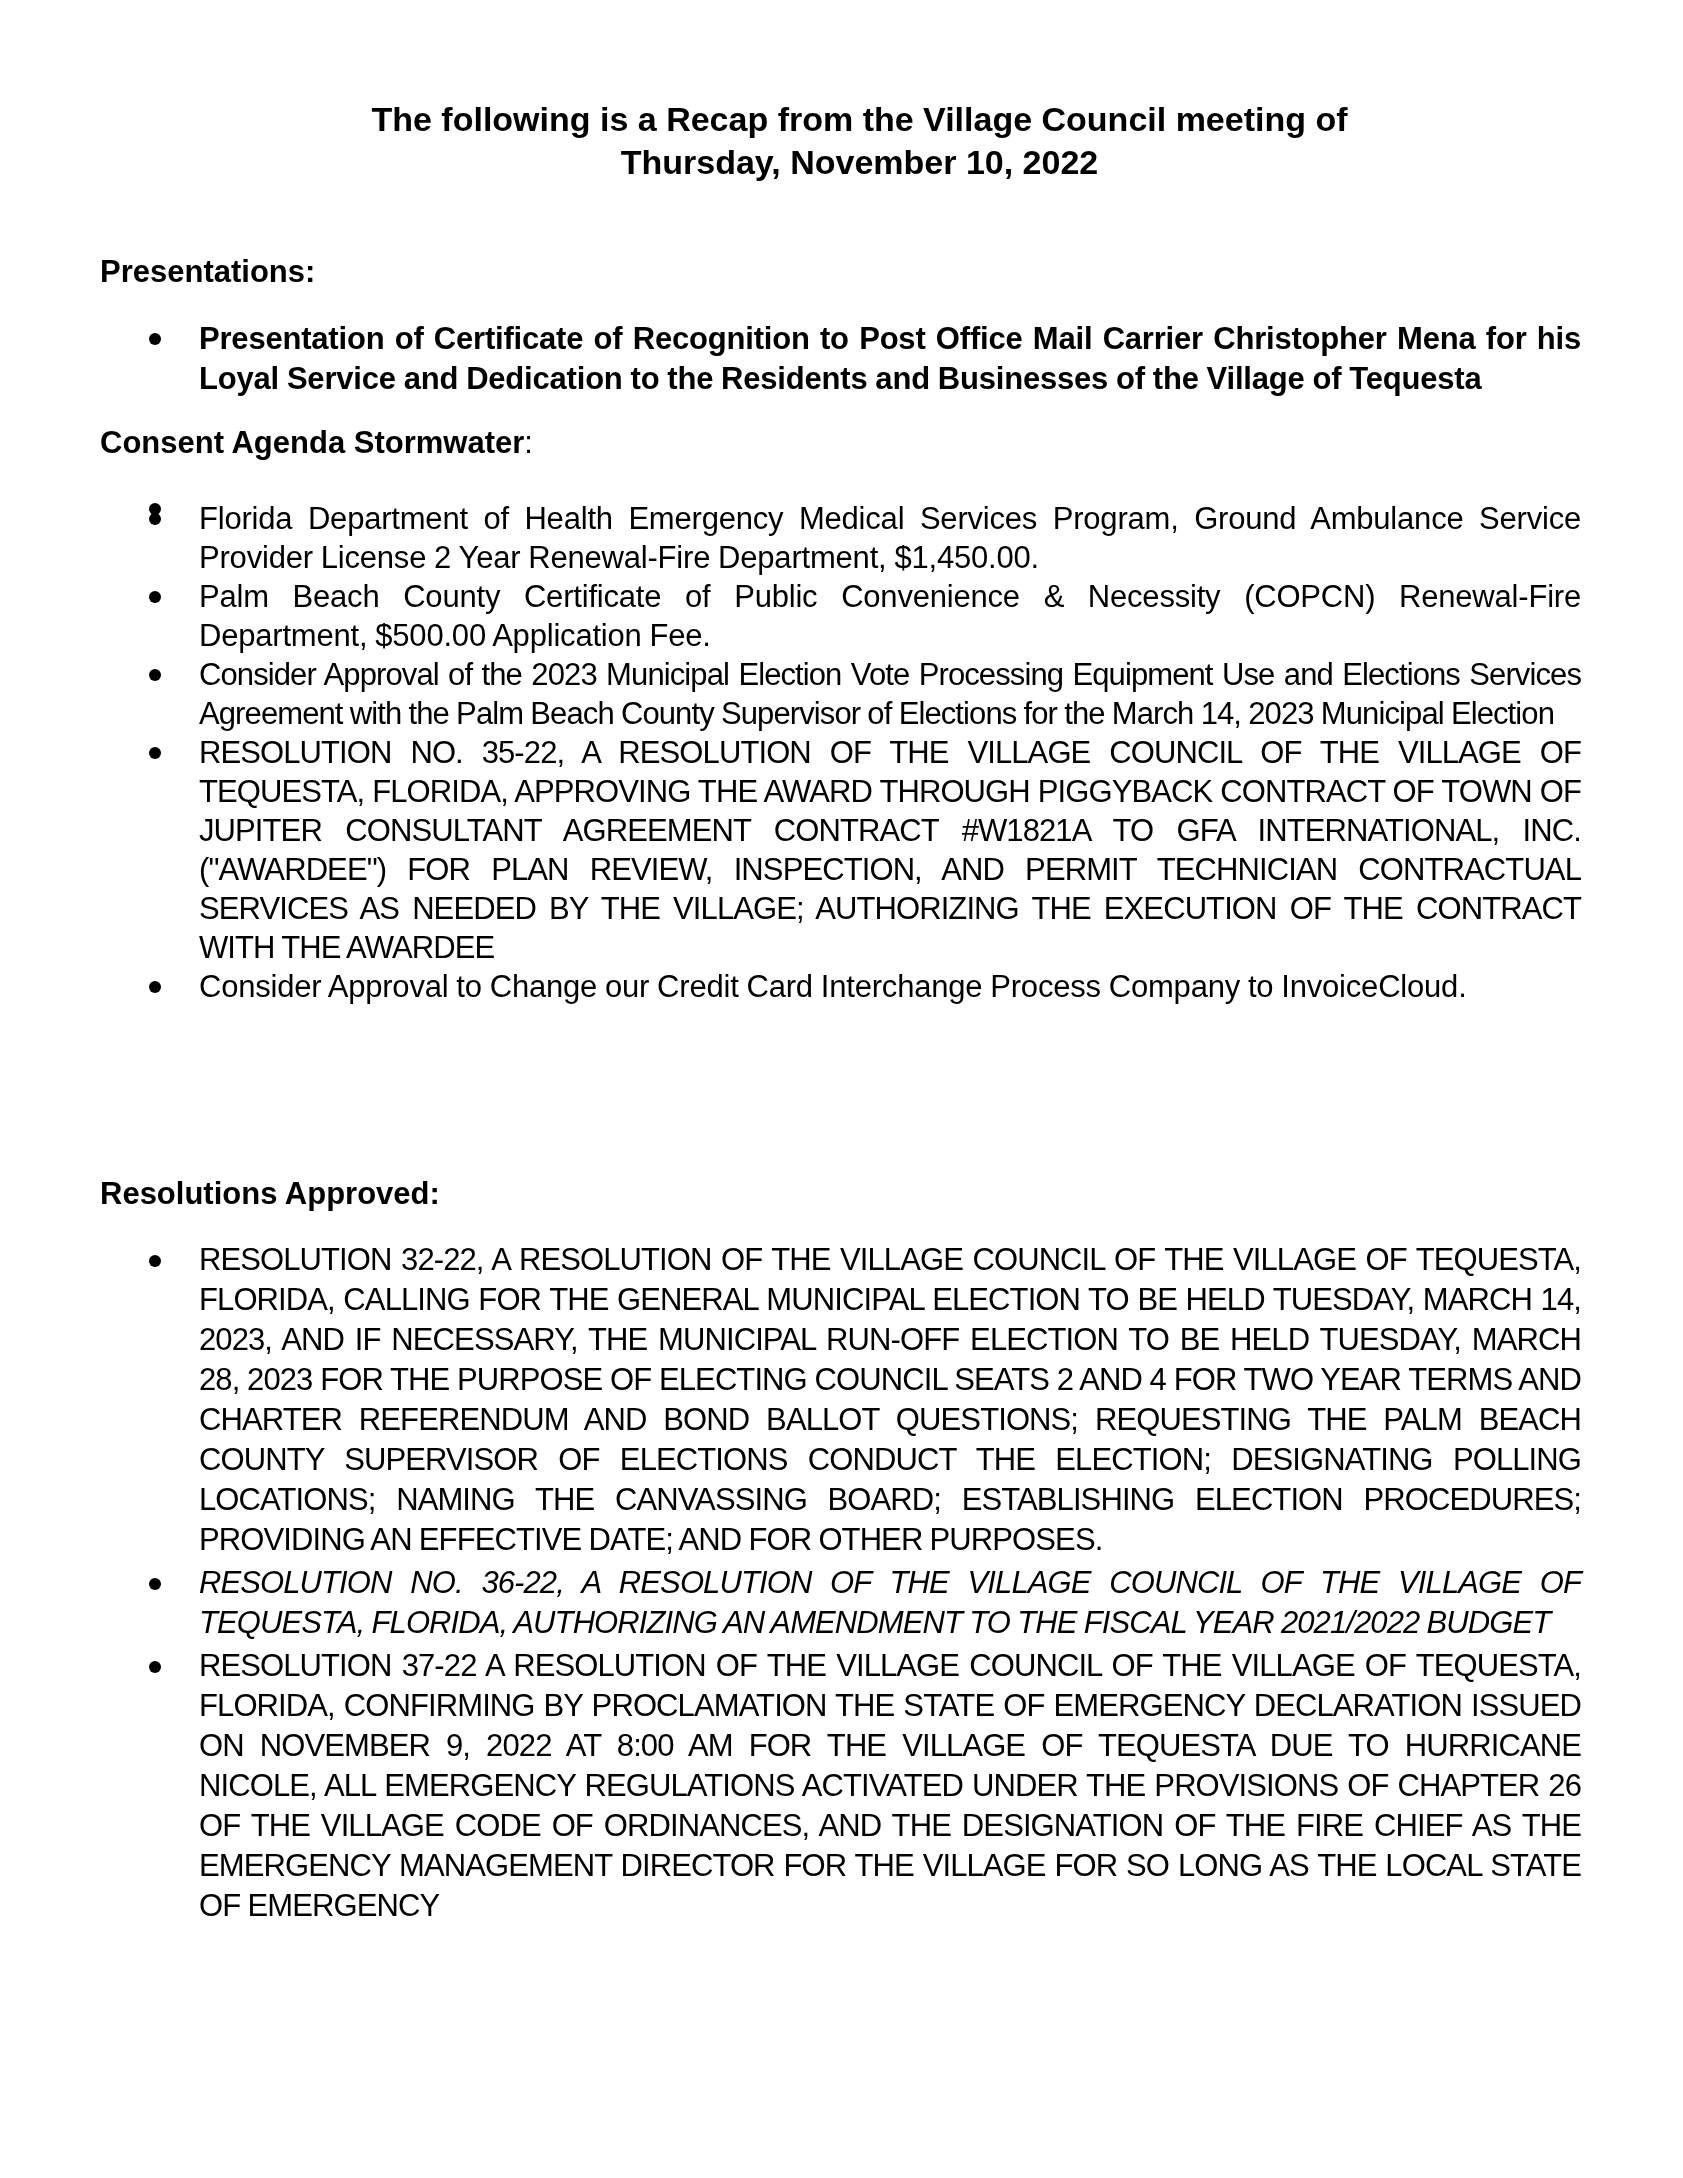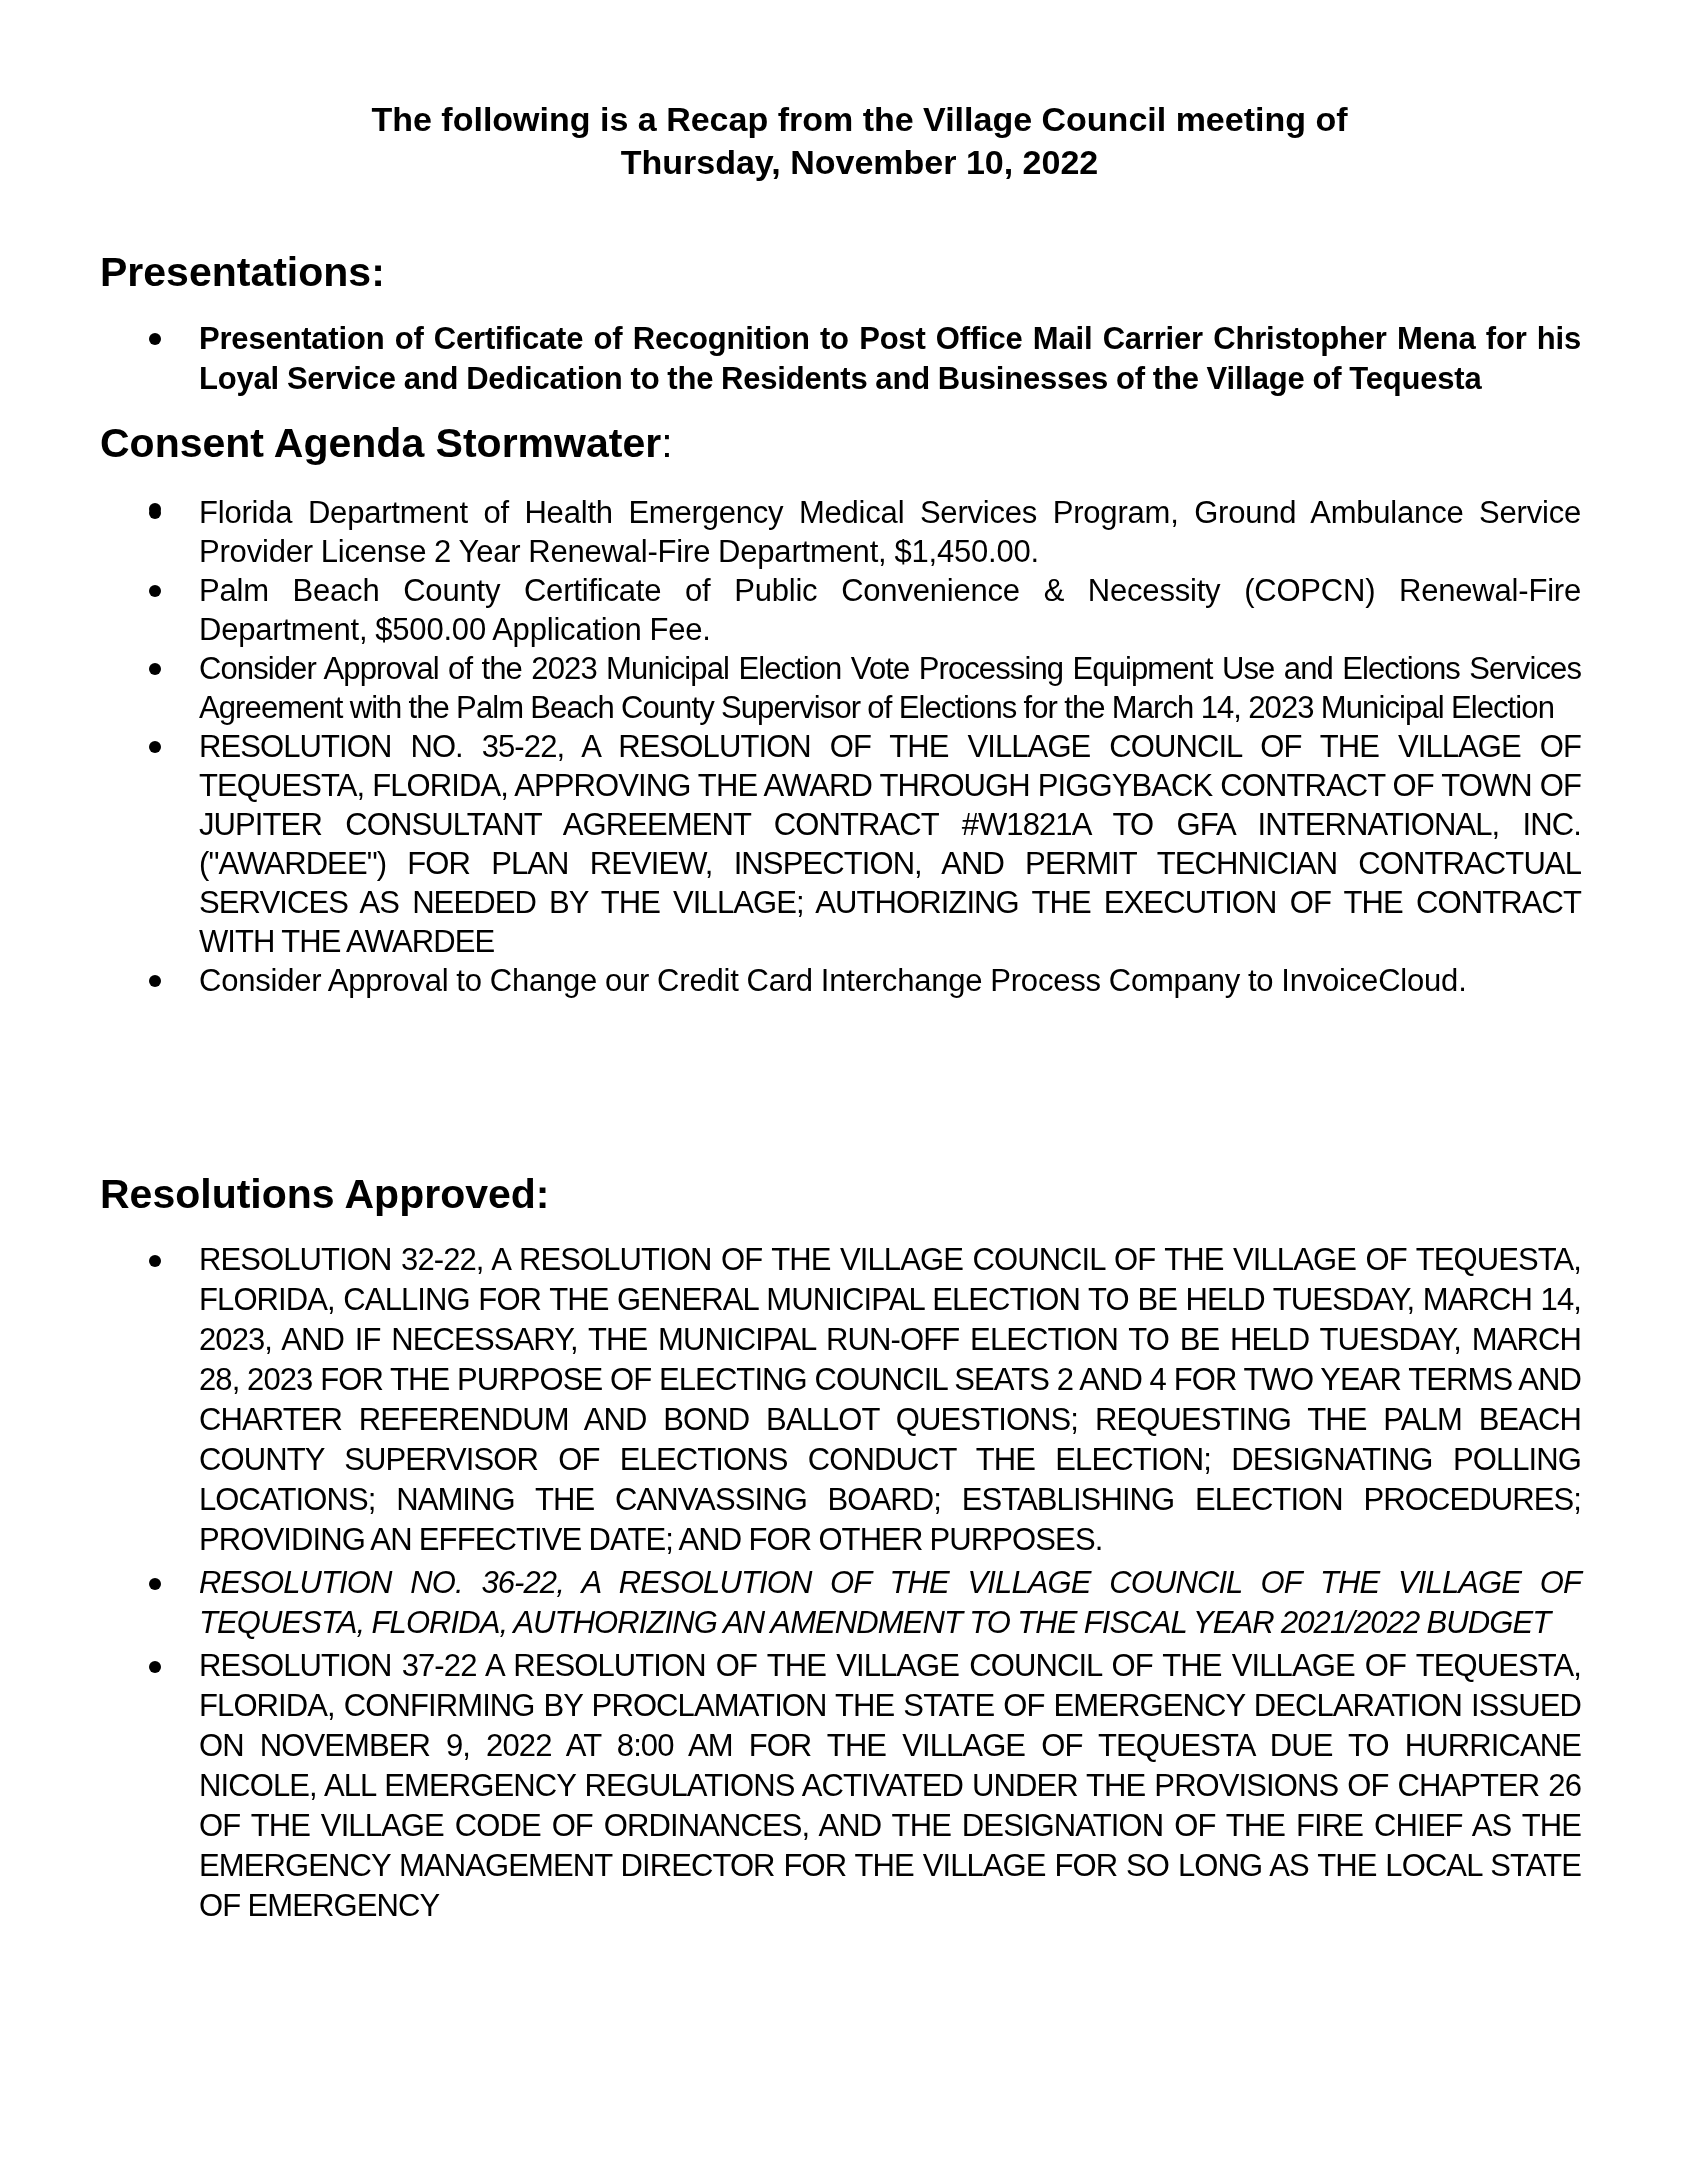--- a/index.html
+++ b/index.html
@@ -5,21 +5,21 @@
   html, body { margin: 0; padding: 0; background: #ffffff; }
   body {
     width: 1683px; height: 2178px; position: relative; overflow: hidden;
     font-family: "Liberation Sans", sans-serif; color: #000000;
   }
   .title {
     position: absolute; left: 0; width: 1683px; top: 98px;
     text-align: center; font-weight: bold; font-size: 34px; line-height: 43px; margin-left: 18px;
   }
   .heading {
-    position: absolute; left: 100px; font-weight: bold; font-size: 41px; line-height: 40px;
+    position: absolute; left: 100px; font-weight: bold; font-size: 31px; line-height: 40px;
     white-space: nowrap;
   }
   .heading .plain { font-weight: normal; }
   .list {
     position: absolute; left: 0; width: 1683px; margin: 0; padding: 0; list-style: none;
   }
   .item { position: relative; margin: 0; padding: 0; }
   .bullet {
     position: absolute; left: 149px; width: 12px; height: 12px; border-radius: 50%;
     background: #000;
@@ -49,21 +49,21 @@
   </li>
 </ul>
 
 <div class="heading" style="top:423px;">
   <span>Consent Agenda Stormwater</span><span class="plain">:</span>
 </div>
 <ul class="list" style="top:489px; line-height:39px;">
   <li class="item">
     <span class="bullet" style="top:14px;"></span>
   </li>
-  <li class="item" style="margin-top:4px;">
+  <li class="item" style="margin-top:10px;">
     <span class="bullet" style="top:14px;"></span>
     <span class="text">Florida Department of Health Emergency Medical Services Program, Ground Ambulance Service Provider License 2 Year Renewal-Fire Department, $1,450.00.</span>
   </li>
   <li class="item">
     <span class="bullet" style="top:14px;"></span>
     <span class="text">Palm Beach County Certificate of Public Convenience &amp; Necessity (COPCN) Renewal-Fire Department, $500.00 Application Fee.</span>
   </li>
   <li class="item cond">
     <span class="bullet" style="top:14px;"></span>
     <span class="text">Consider Approval of the 2023 Municipal Election Vote Processing Equipment Use and Elections Services Agreement with the Palm Beach County Supervisor of Elections for the March 14, 2023 Municipal Election</span>

